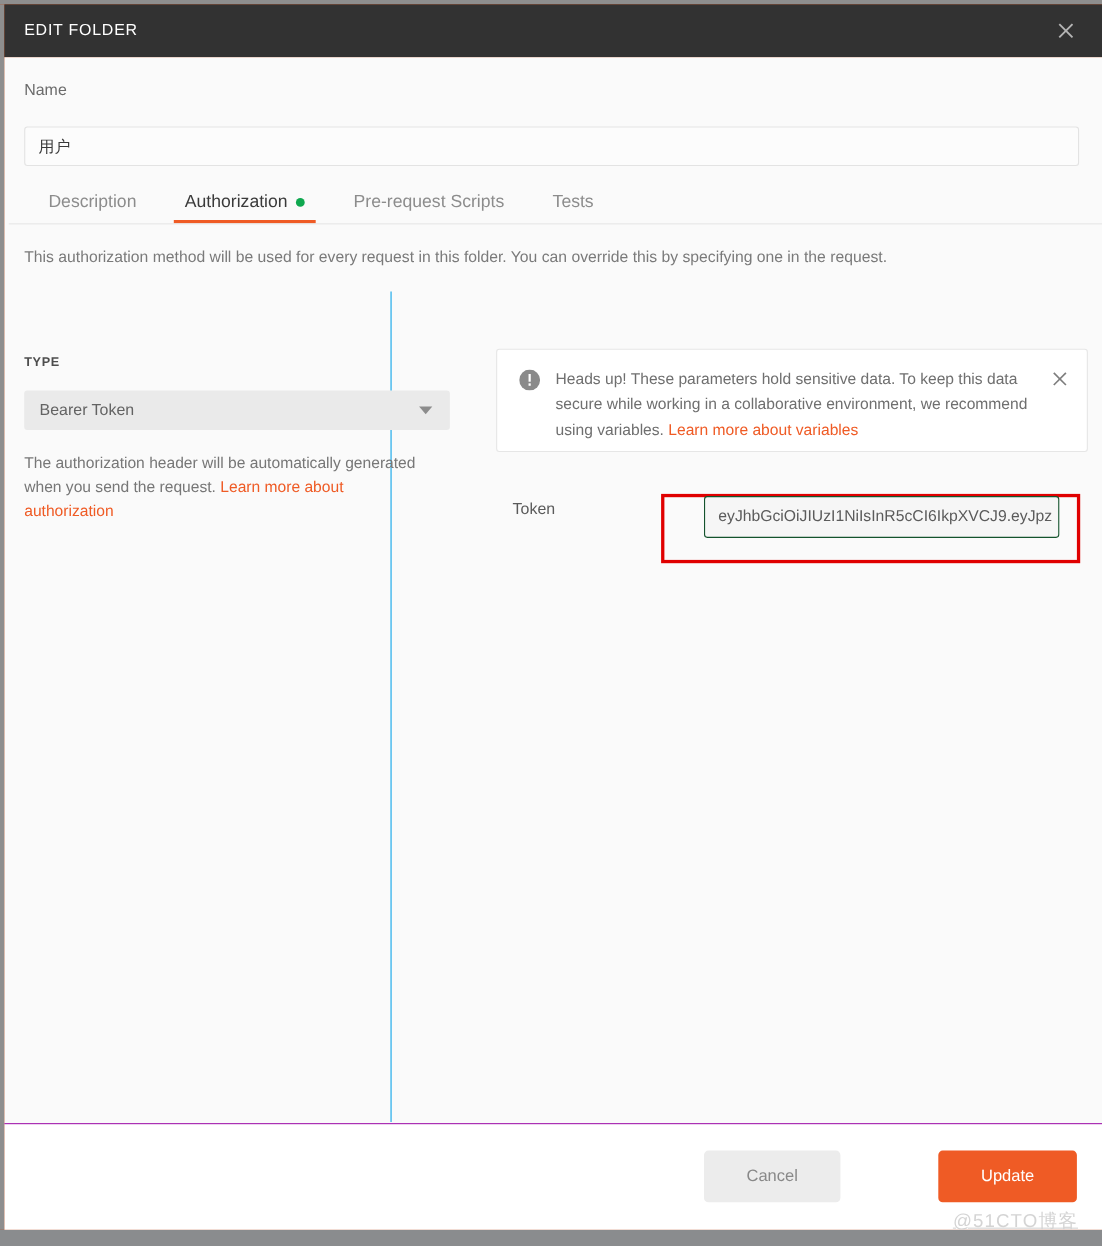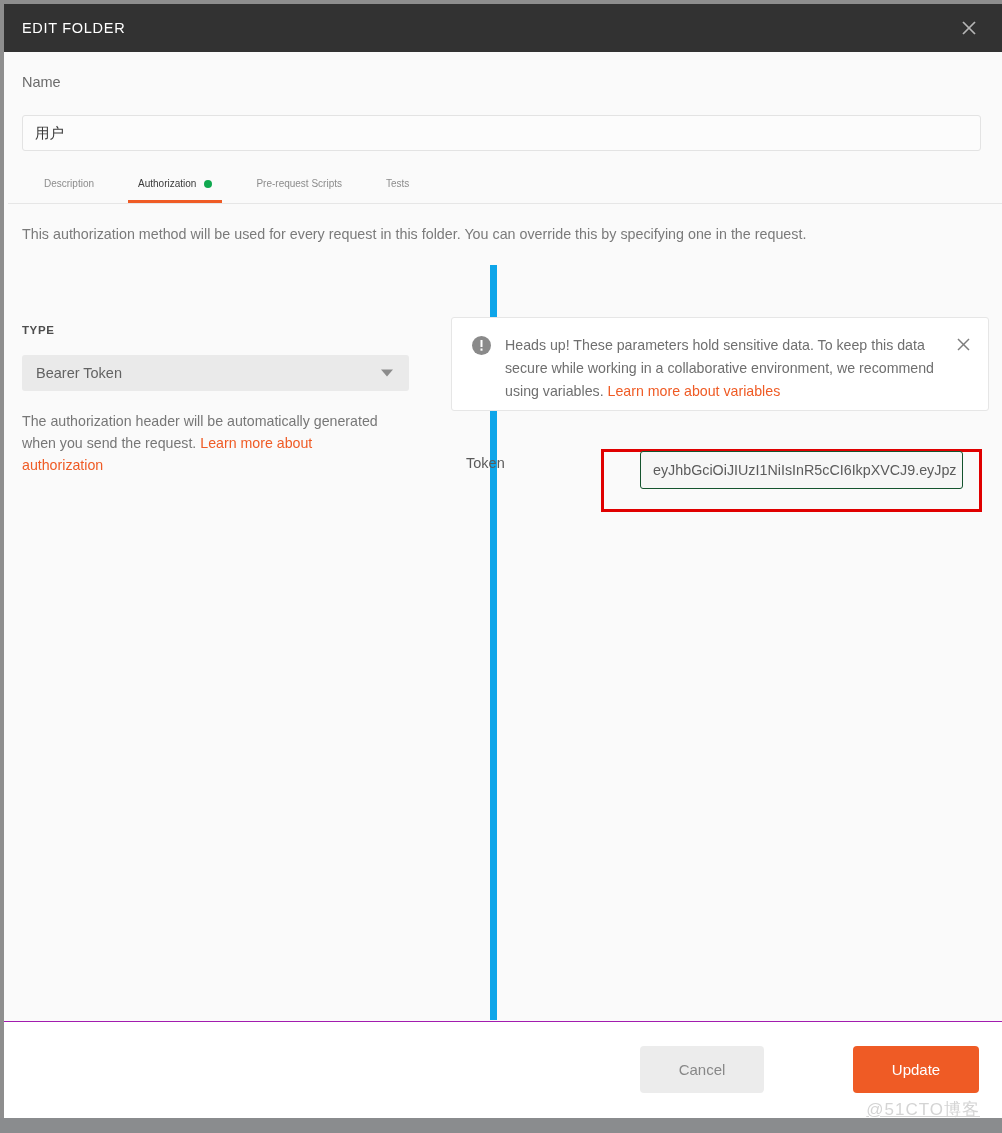--- a/index.html
+++ b/index.html
@@ -82,21 +82,21 @@
   .tabs {
     position: absolute; top: 112px; left: 18px;
     width: 959px; height: 39px;
     display: flex; align-items: flex-end;
   }
   .tab {
     position: relative;
     height: 39px;
     display: flex; align-items: center; justify-content: flex-start;
     padding: 0 22px;
-    font-size: 10px;
+    font-size: 16px;
     color: #8c8c8c;
     cursor: pointer;
     white-space: nowrap;
   }
   .tab:first-child { padding-left: 22px; }
   .tab.active { color: #3a3a3a; }
   .tab.active::after {
     content: "";
     position: absolute; left: 12px; right: 12px; bottom: 0;
     height: 3px;
@@ -120,22 +120,22 @@
     font-size: 14.3px; color: #7a7a7a;
   }
 
   
   .split {
     position: absolute; top: 213px; left: 0;
     width: 998px; height: 755px;
   }
   .col-left {
     position: absolute; top: 0; left: 0;
-    width: 493px; height: 755px;
-    border-right: 7px solid #0ea5e9;
+    width: 352px; height: 755px;
+    border-right: 1px solid #0ea5e9;
   }
   .col-right {
     position: absolute; top: 0; left: 422px;
     width: 576px; height: 755px;
   }
 
   .type-label {
     position: absolute; top: 59px; left: 18px;
     font-size: 11.5px; font-weight: bold; color: #4d4d4d;
     letter-spacing: 0.6px;

